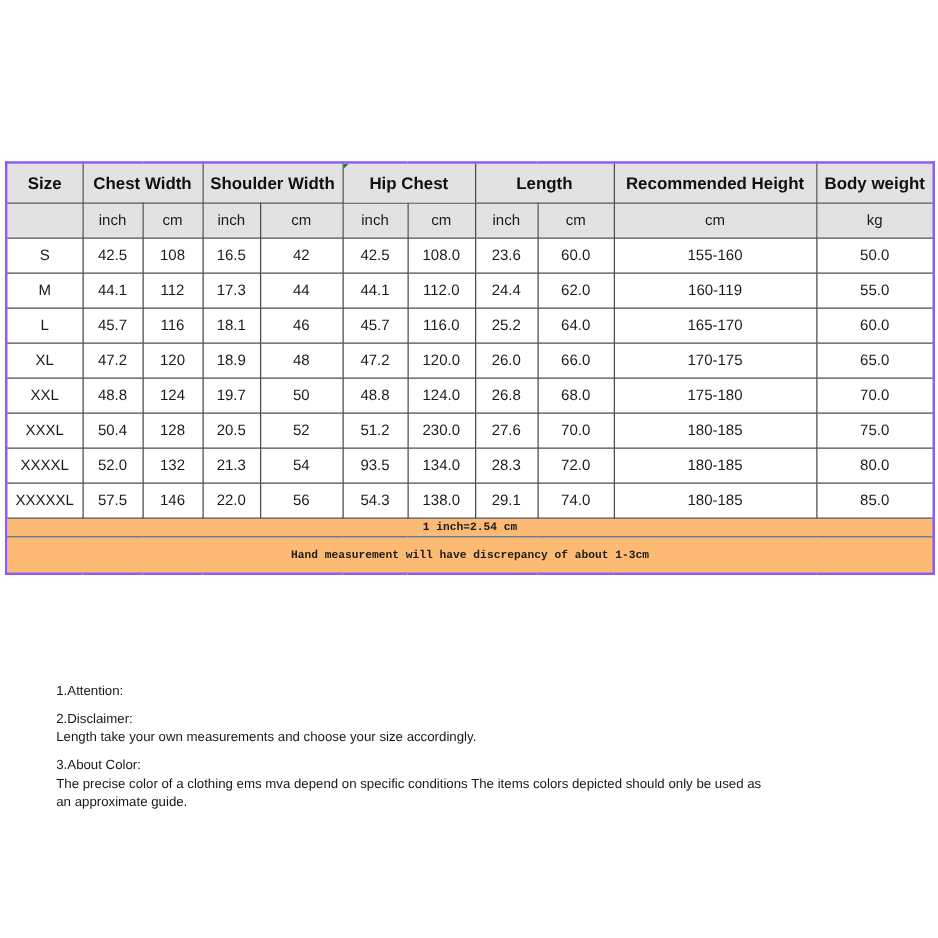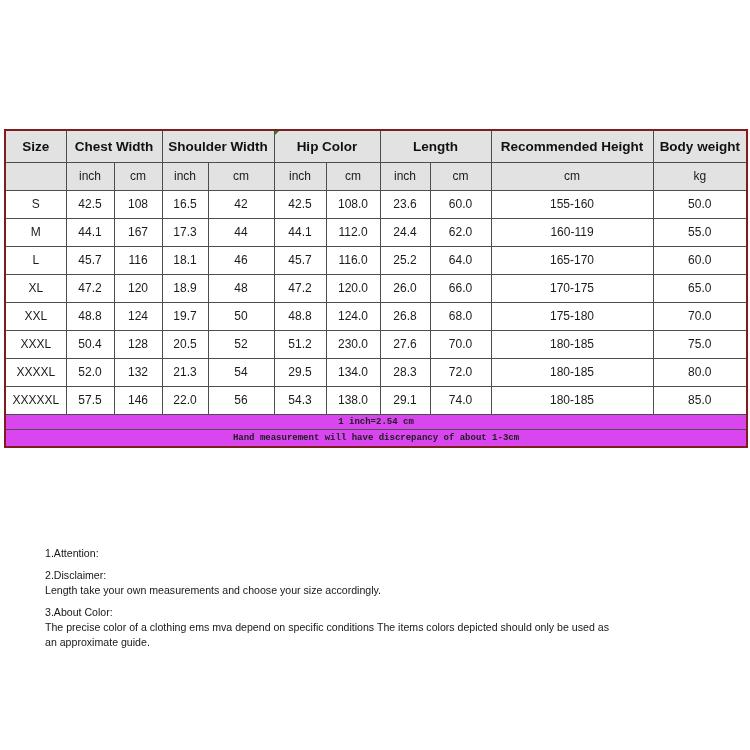--- a/index.html
+++ b/index.html
@@ -12,21 +12,21 @@
   }
   .page { position: relative; width: 750px; height: 750px; overflow: hidden; }
 
   
   table.size-chart {
     position: absolute;
     left: 4px; top: 129px;
     width: 742px;
     border-collapse: collapse;
     table-layout: fixed;
-    border: 2px solid #7f1d1d;
+    border: 2px solid #8b5cf6;
   }
   table.size-chart th, table.size-chart td {
     border: 1px solid #4d4d4d;
     text-align: center;
     vertical-align: middle;
     padding: 0 2px;
     overflow: hidden;
     white-space: nowrap;
   }
   thead th { background: #e2e2e2; }
@@ -36,28 +36,28 @@
     font-weight: bold;
     color: #111;
   }
   tr.unit-row th {
     height: 28px;
     font-size: 12px;
     font-weight: normal;
   }
   tbody td { height: 28px; font-size: 12px; background: #ffffff; }
   tfoot td {
-    background: #d946ef;
+    background: #fdba74;
     font-family: "Liberation Mono", "DejaVu Sans Mono", monospace;
     font-weight: bold;
     font-size: 9px;
     letter-spacing: 0px;
   }
   tfoot tr.foot-1 td { height: 15px; }
-  tfoot tr.foot-2 td { height: 18px; }
+  tfoot tr.foot-2 td { height: 30px; }
 
   th.hip-group { position: relative; }
   .cell-marker {
     position: absolute;
     left: 0; top: 0;
     width: 0; height: 0;
     border-top: 4px solid #1f8a1f;
     border-right: 4px solid transparent;
   }
 
@@ -92,21 +92,21 @@
       <col style="width:50px">
         <col style="width:61px">
       <col style="width:162px">
       <col style="width:94px">
     </colgroup>
     <thead>
       <tr class="group-row">
         <th>Size</th>
         <th colspan="2">Chest Width</th>
         <th colspan="2">Shoulder Width</th>
-        <th colspan="2" class="hip-group"><span class="cell-marker"></span><span>Hip Color</span></th>
+        <th colspan="2" class="hip-group"><span class="cell-marker"></span><span>Hip Chest</span></th>
         <th colspan="2">Length</th>
         <th>Recommended Height</th>
         <th>Body weight</th>
       </tr>
       <tr class="unit-row">
         <th></th>
         <th>inch</th>
         <th>cm</th>
         <th>inch</th>
         <th>cm</th>
@@ -128,21 +128,21 @@
           <td>42.5</td>
           <td>108.0</td>
           <td>23.6</td>
           <td>60.0</td>
           <td>155-160</td>
           <td>50.0</td>
         </tr>
         <tr>
           <td>M</td>
           <td>44.1</td>
-          <td>167</td>
+          <td>112</td>
           <td>17.3</td>
           <td>44</td>
           <td>44.1</td>
           <td>112.0</td>
           <td>24.4</td>
           <td>62.0</td>
           <td>160-119</td>
           <td>55.0</td>
         </tr>
         <tr>
@@ -196,21 +196,21 @@
           <td>70.0</td>
           <td>180-185</td>
           <td>75.0</td>
         </tr>
         <tr>
           <td>XXXXL</td>
           <td>52.0</td>
           <td>132</td>
           <td>21.3</td>
           <td>54</td>
-          <td>29.5</td>
+          <td>93.5</td>
           <td>134.0</td>
           <td>28.3</td>
           <td>72.0</td>
           <td>180-185</td>
           <td>80.0</td>
         </tr>
         <tr>
           <td>XXXXXL</td>
           <td>57.5</td>
           <td>146</td>

